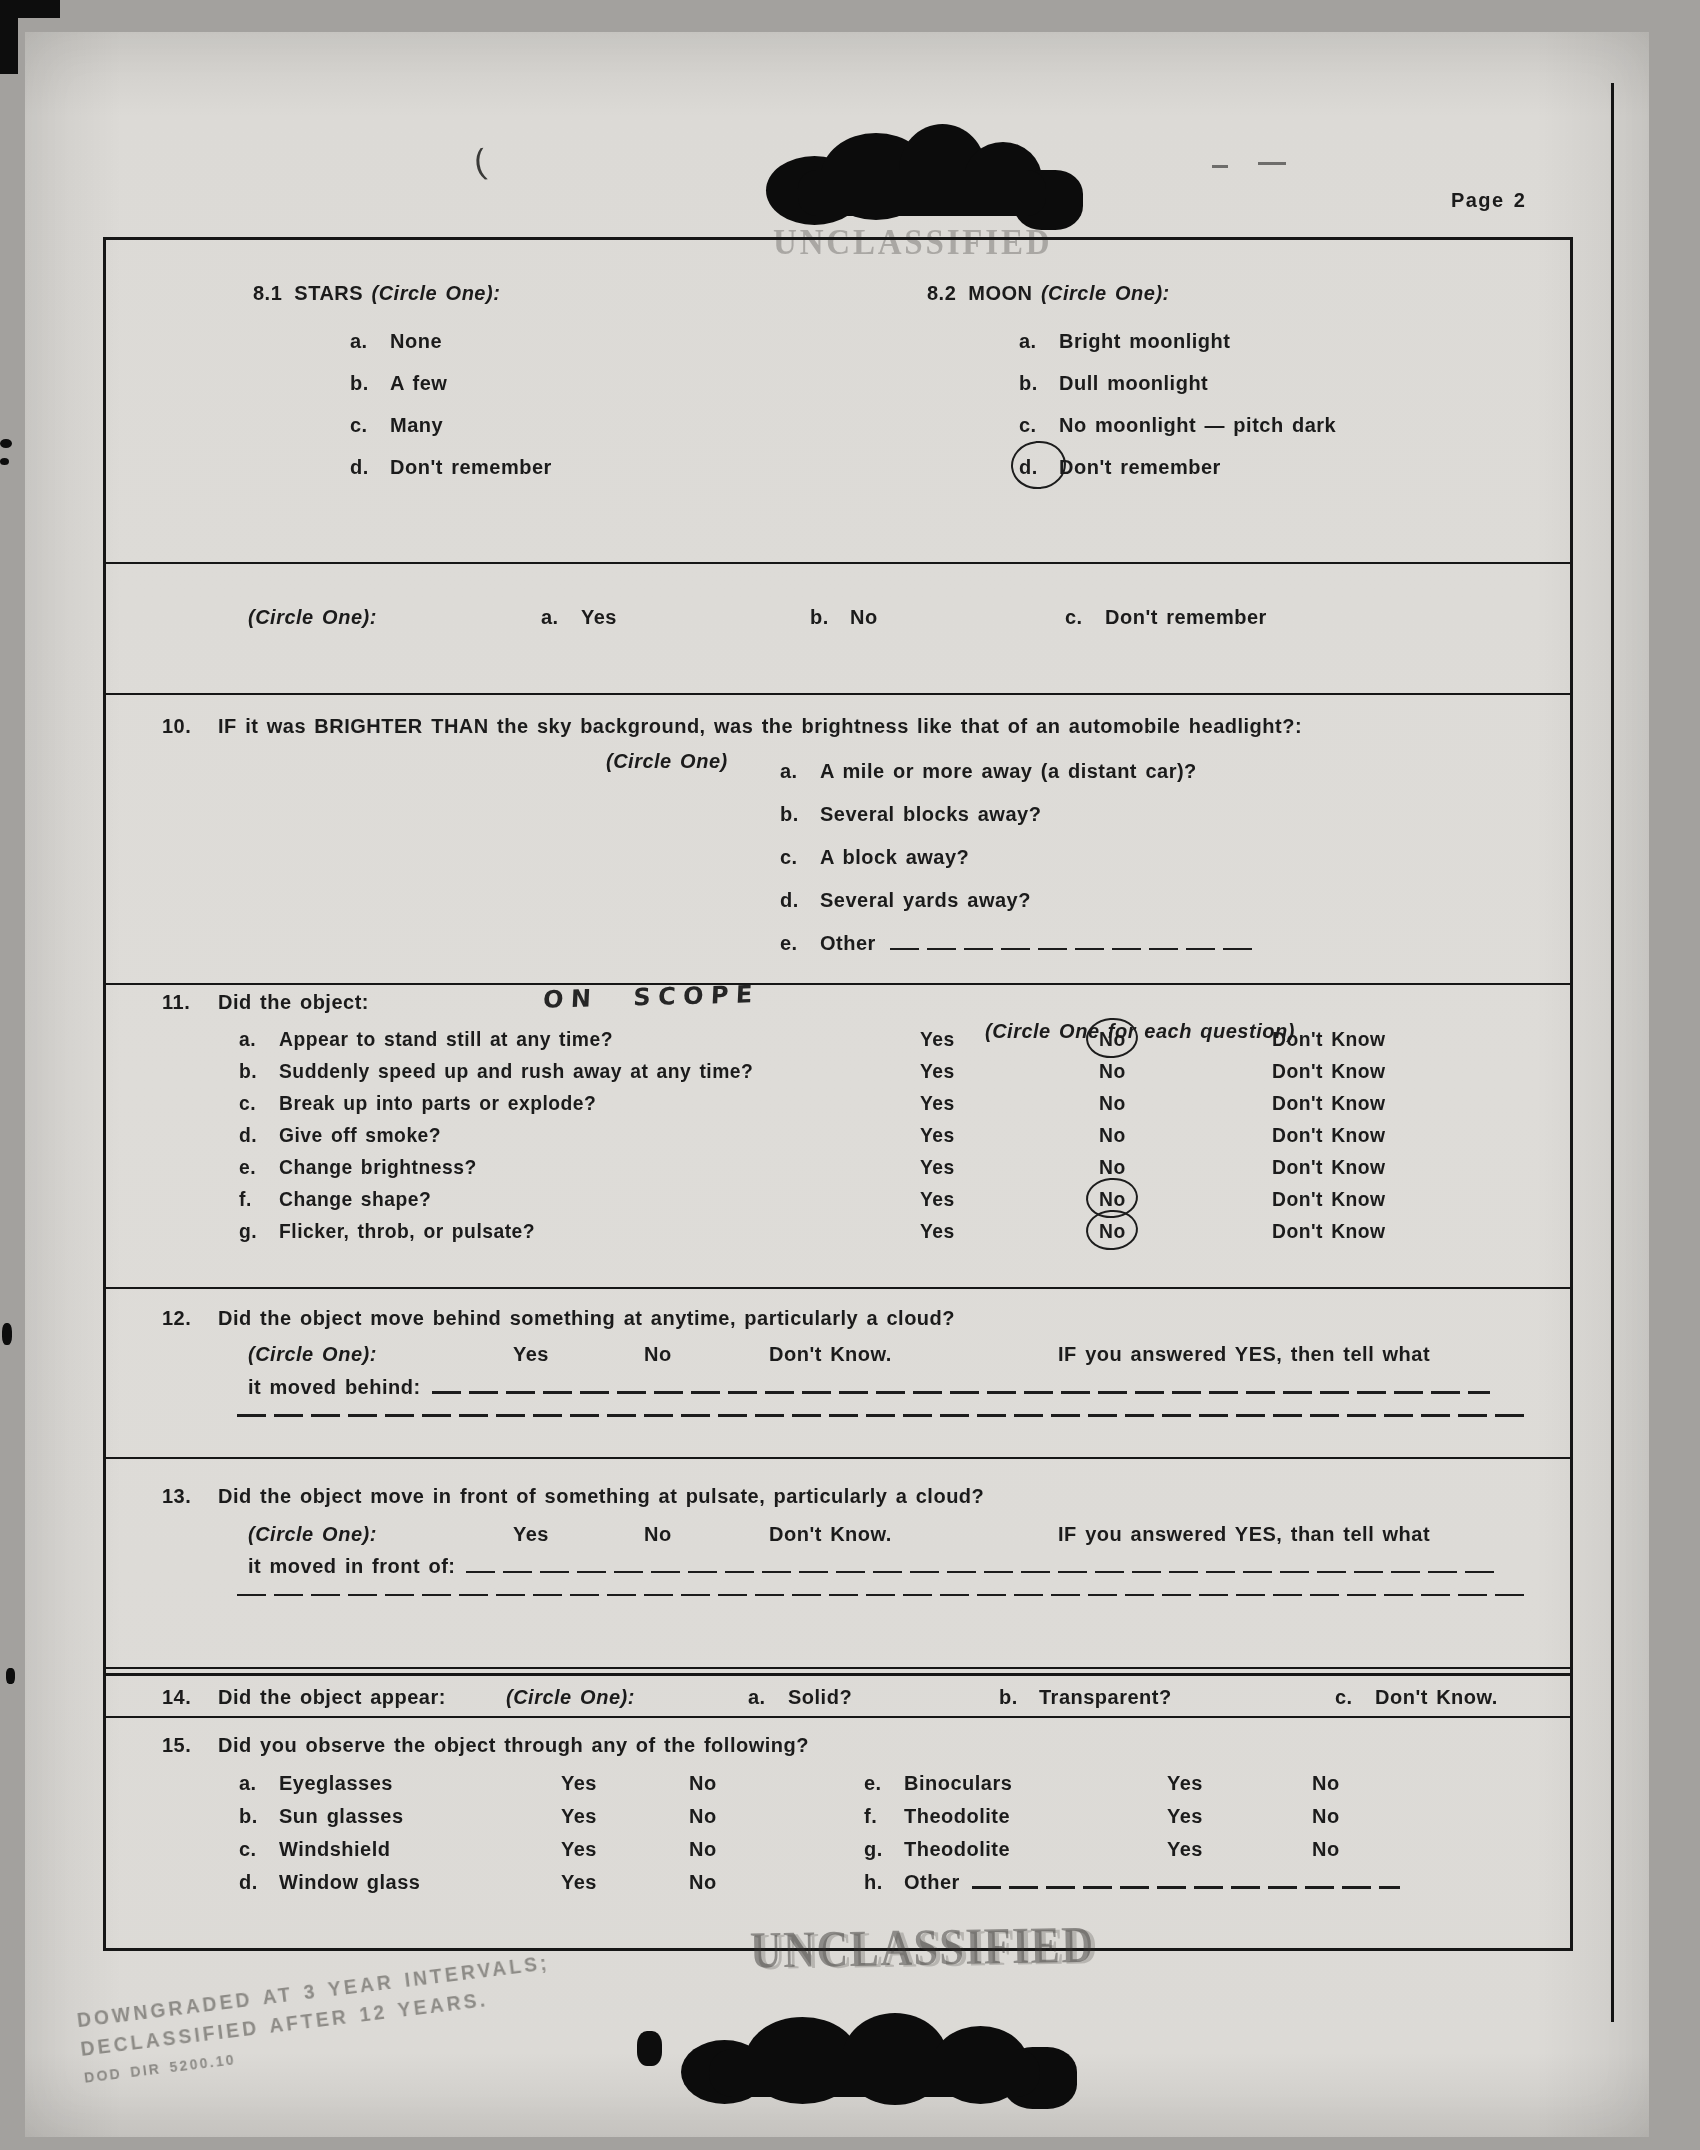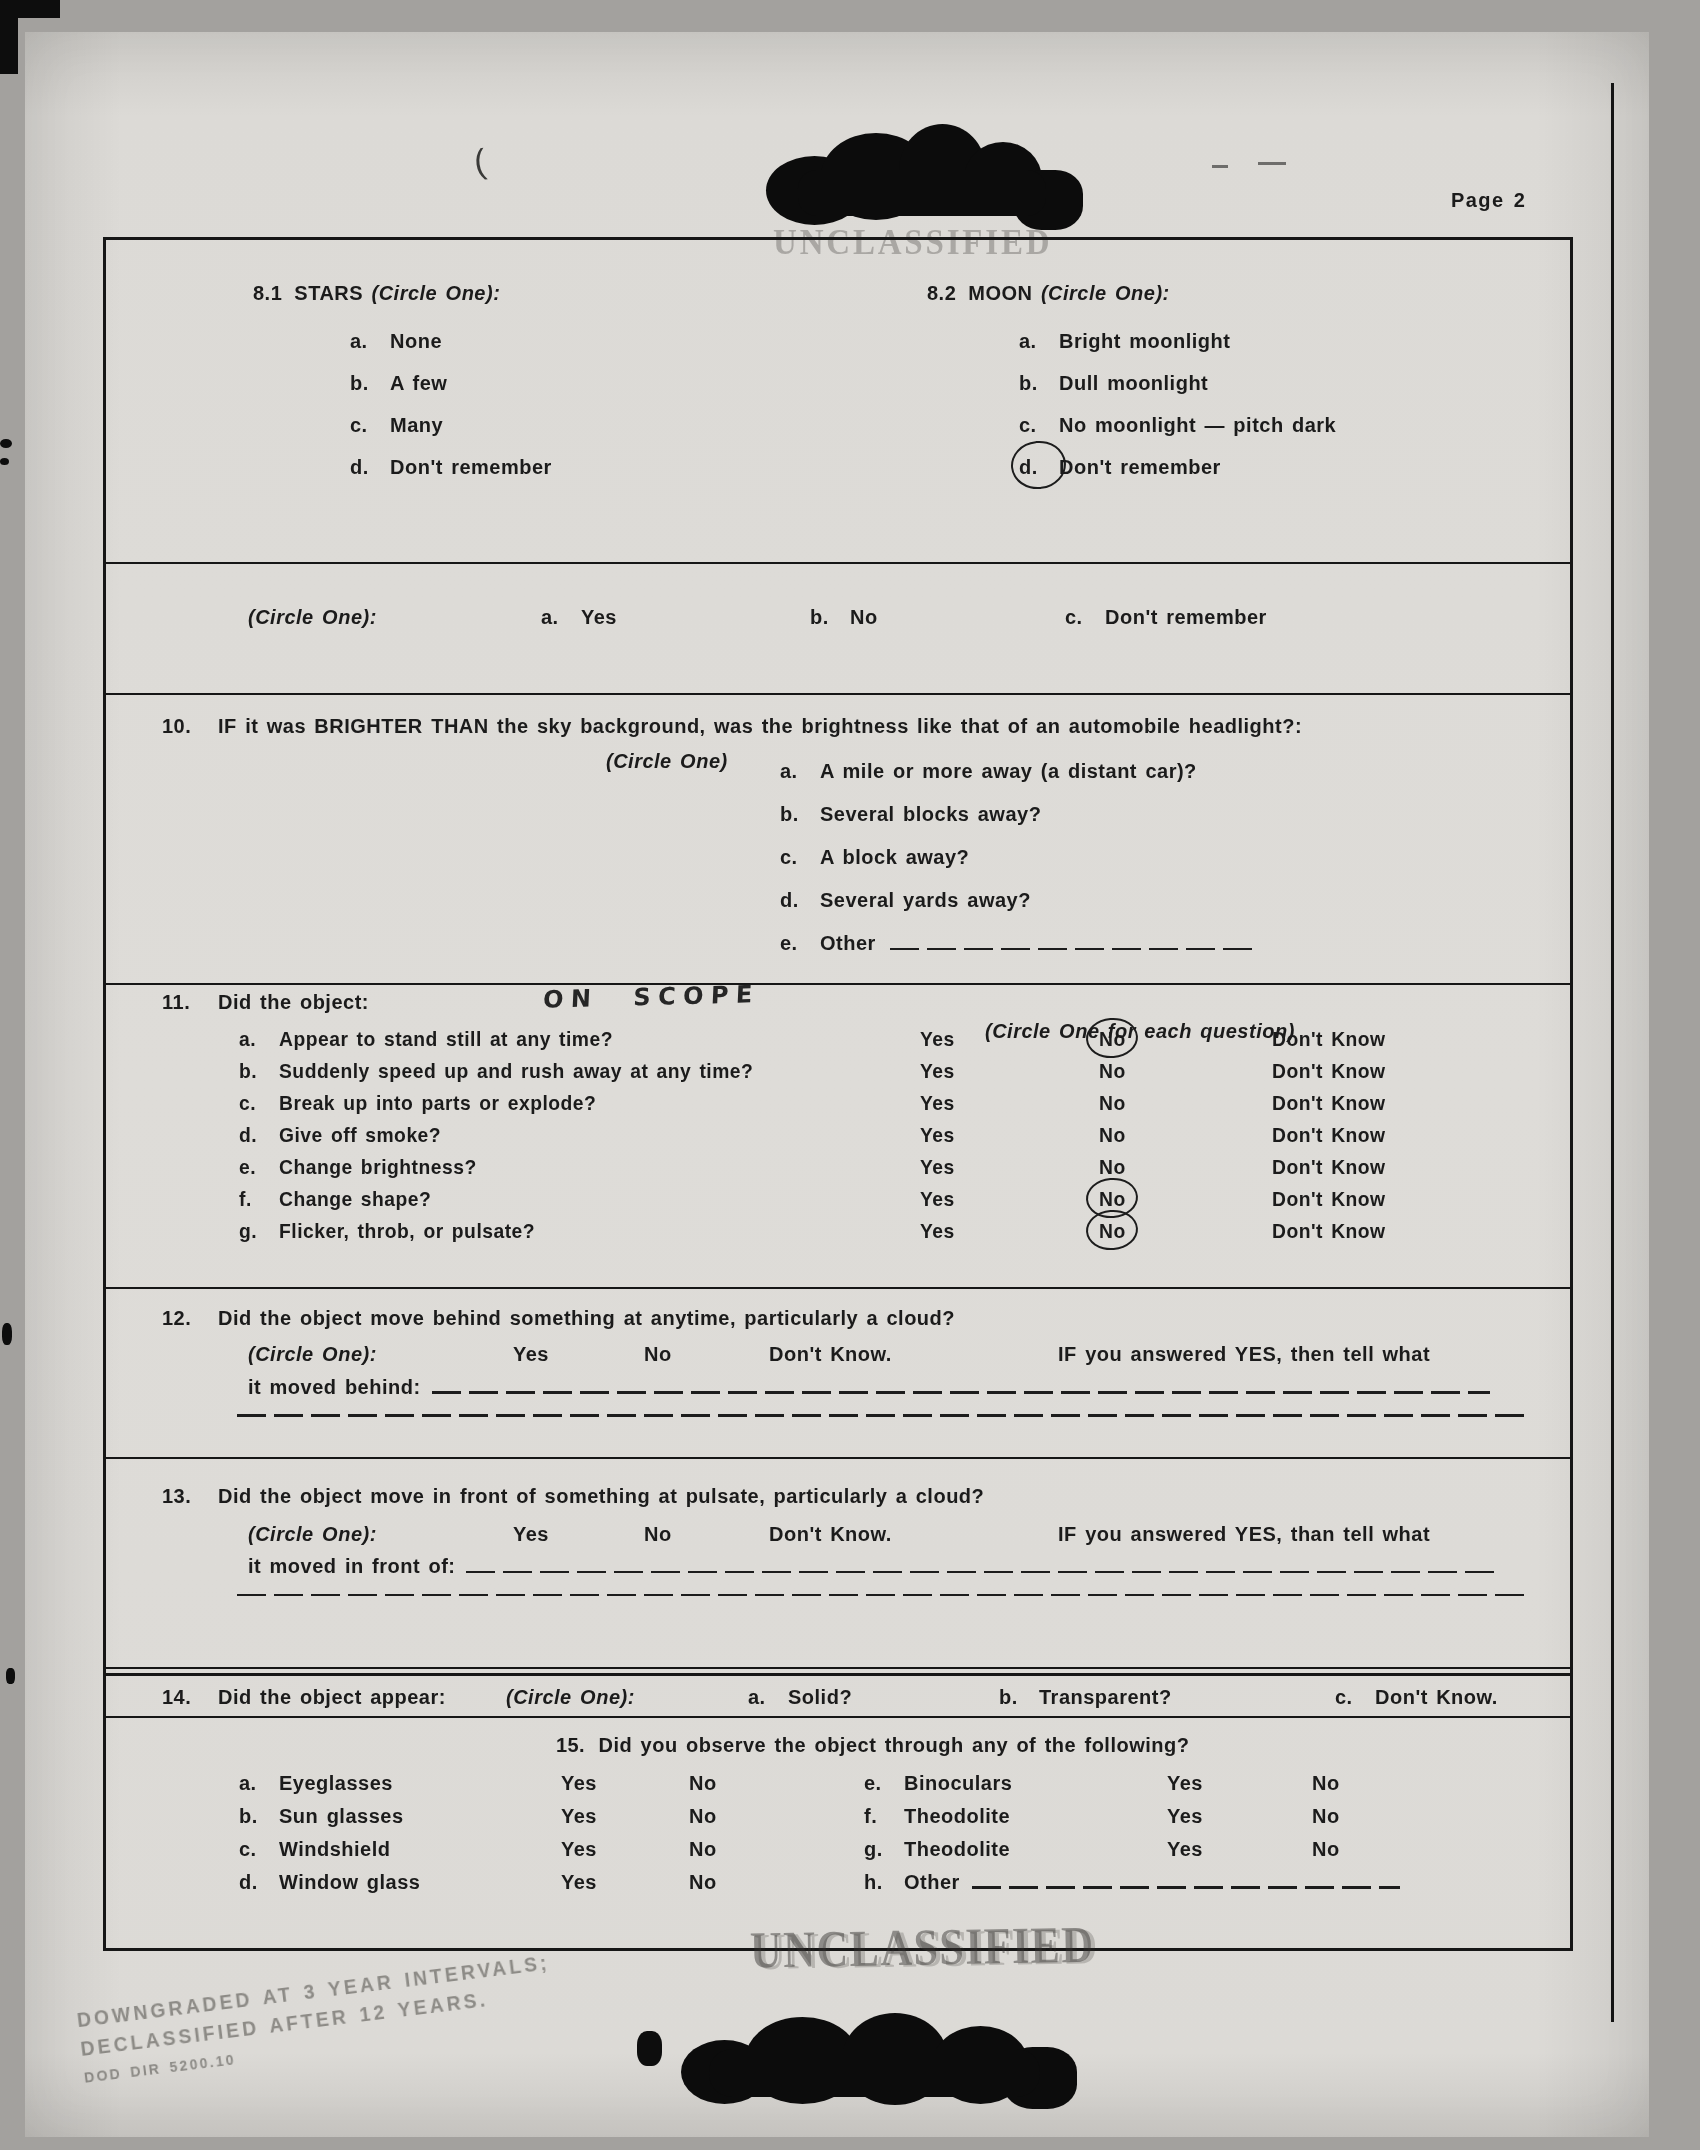--- a/index.html
+++ b/index.html
@@ -296,21 +296,21 @@
       <div class="s14-row">
         <span style="margin-left:56px;"><span class="q-num n2">14.</span><span>Did the object appear:</span></span>
         <span class="pos it" style="left:400px;">(Circle One):</span>
         <span class="pos" style="left:642px;"><span class="letter">a.</span><span>Solid?</span></span>
         <span class="pos" style="left:893px;"><span class="letter">b.</span><span>Transparent?</span></span>
         <span class="pos" style="left:1229px;"><span class="letter">c.</span><span>Don't Know.</span></span>
       </div>
     </div>
 
     <div class="s s15">
-      <div style="margin-left:56px;text-align:center;">
+      <div style="margin-left:56px;">
         <span class="q-num n2">15.</span><span>Did you observe the object through any of the following?</span>
       </div>
       <div class="q15-grid">
         <span class="letter">a.</span>
         <span>Eyeglasses</span>
         <span>Yes</span>
         <span>No</span>
         <span class="letter">e.</span>
         <span>Binoculars</span>
         <span>Yes</span>

